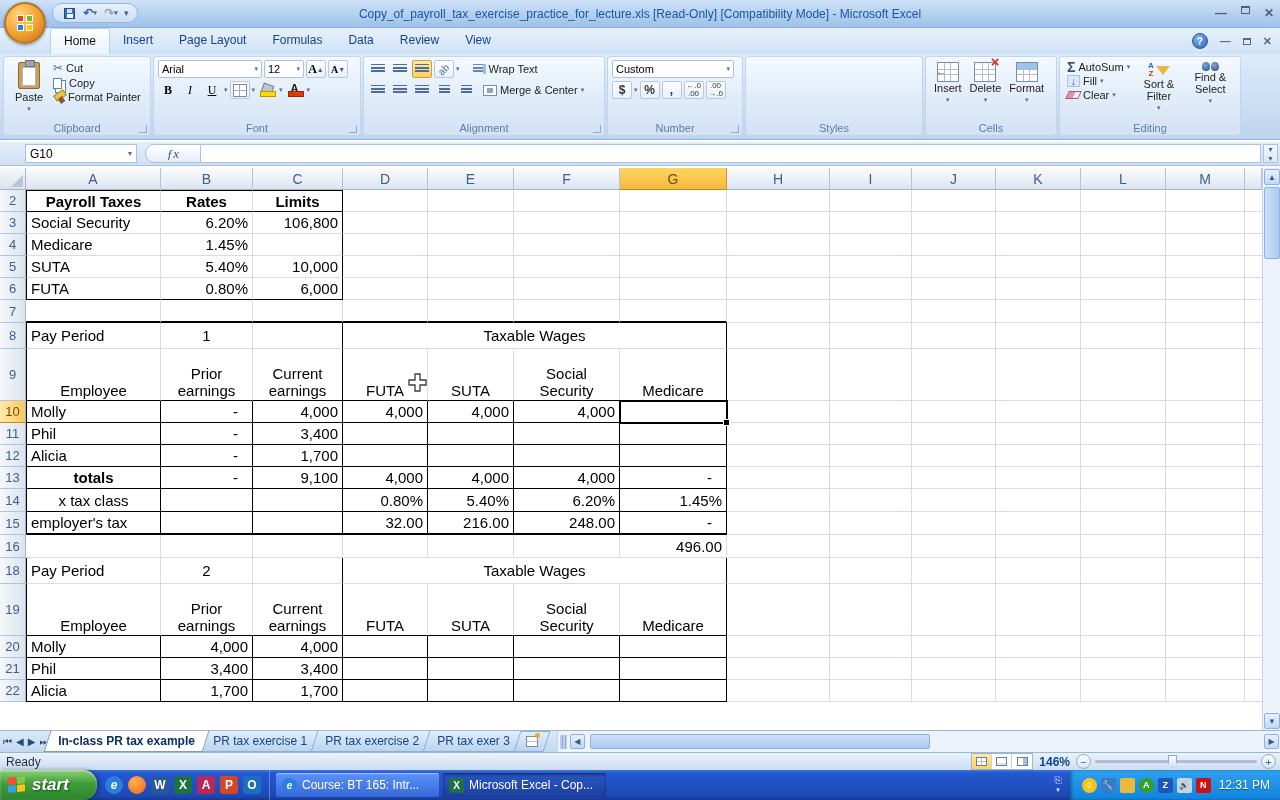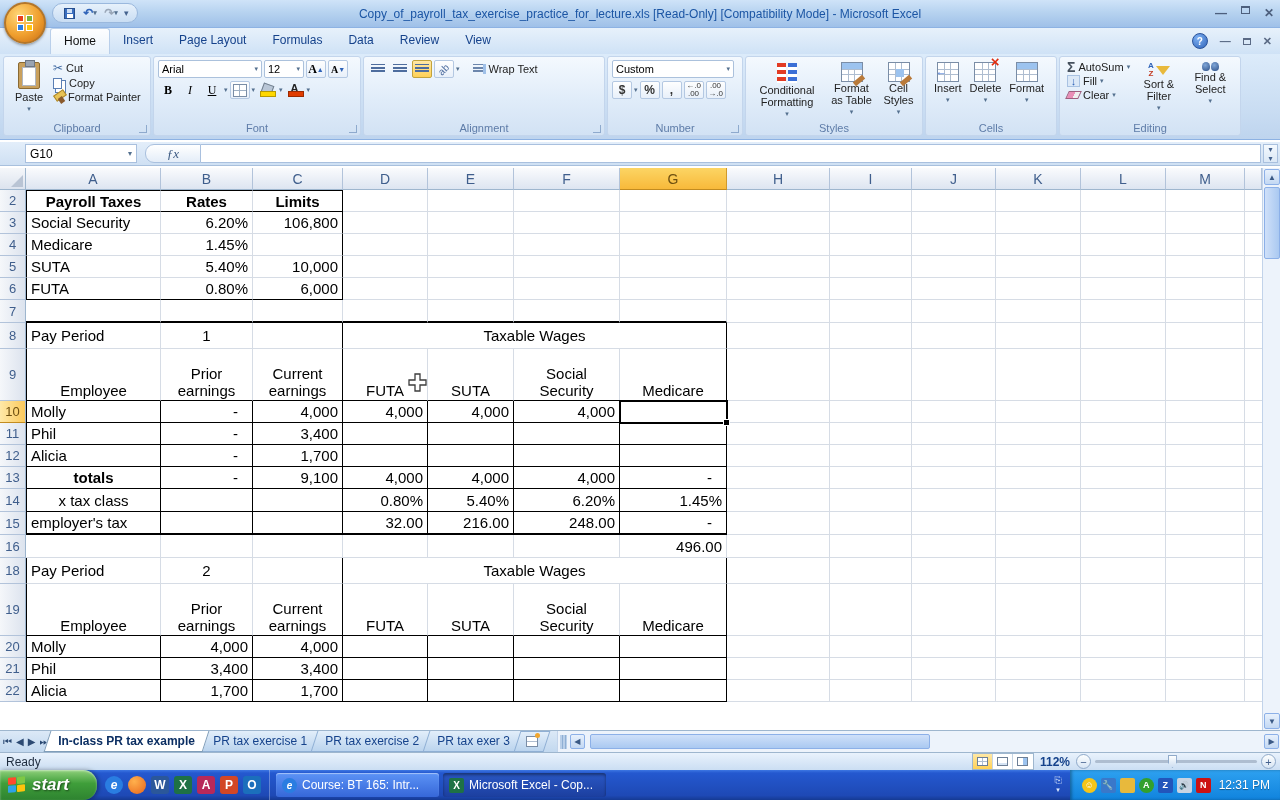--- a/index.html
+++ b/index.html
@@ -335,20 +335,42 @@
           </div>
         <div class="sq-btn framed">
             <span class="orient-icon">ab</span>
           </div>
           <span class="arrow-dn">▾</span>
         <div class="mini-btn" style="margin-left:8px">
             <span class="wrap-icon"></span>
             <span>Wrap Text</span>
           </div>
       </div>
+      <div class="rrow">
+        <div class="sq-btn">
+            <span class="lines-icon"></span>
+          </div>
+        <div class="sq-btn">
+            <span class="lines-icon"></span>
+          </div>
+        <div class="sq-btn">
+            <span class="lines-icon"></span>
+          </div>
+        <div class="sq-btn">
+            <span class="lines-icon lines-sm"></span>
+          </div>
+        <div class="sq-btn">
+            <span class="lines-icon lines-sm"></span>
+          </div>
+        <div class="mini-btn" style="margin-left:2px">
+            <span class="merge-icon"></span>
+            <span>Merge &amp; Center</span>
+            <span class="arrow-dn">▾</span>
+          </div>
+      </div>
       <div class="rgroup-label">Alignment</div>
       <div class="launcher"></div>
     </div>
 
     <div class="rgroup" style="width:136px">
       <div class="rrow">
         <div class="combo" style="width:122px">
             <span>Custom</span>
             <span class="arrow-dn">▾</span>
           </div>
@@ -369,40 +391,20 @@
           </div>
         <div class="sq-btn framed">
             <span class="dec-glyph">.00<br>→.0</span>
           </div>
       </div>
       <div class="rgroup-label">Number</div>
       <div class="launcher"></div>
     </div>
 
     <div class="rgroup" style="width:178px">
-      <div style="display:flex">
-        <div class="big-btn">
-          <span class="cf-icon">
-              <i class="cf1"></i>
-              <i class="cf2"></i>
-            </span>
-          <span>Conditional Formatting</span>
-            <span class="arrow-dn">▾</span>
-        </div>
-        <div class="big-btn">
-          <span class="grid-icon blue-top brush-over" style="position:relative"></span>
-          <span>Format as Table</span>
-            <span class="arrow-dn">▾</span>
-        </div>
-        <div class="big-btn">
-          <span class="grid-icon sel-cell brush-over" style="position:relative"></span>
-          <span>Cell Styles</span>
-            <span class="arrow-dn">▾</span>
-        </div>
-      </div>
       <div class="rgroup-label">Styles</div>
     </div>
 
     <div class="rgroup" style="width:132px">
       <div style="display:flex">
         <div class="big-btn">
           <span class="grid-icon ins-arrow" style="position:relative"></span>
           <span>Insert</span>
             <span class="arrow-dn">▾</span>
         </div>
@@ -885,21 +887,21 @@
         <div class="viewbtn v1 active">
             <i></i>
           </div>
         <div class="viewbtn v2">
             <i></i>
           </div>
         <div class="viewbtn v3">
             <i></i>
           </div>
       </div>
-      <span id="zoom-label">112%</span>
+      <span id="zoom-label">146%</span>
       <div class="zoom-slider">
         <span class="zs-btn">−</span>
         <span class="zs-track">
             <span class="zs-thumb"></span>
           </span>
         <span class="zs-btn">+</span>
       </div>
     </div>
   </div>
 

